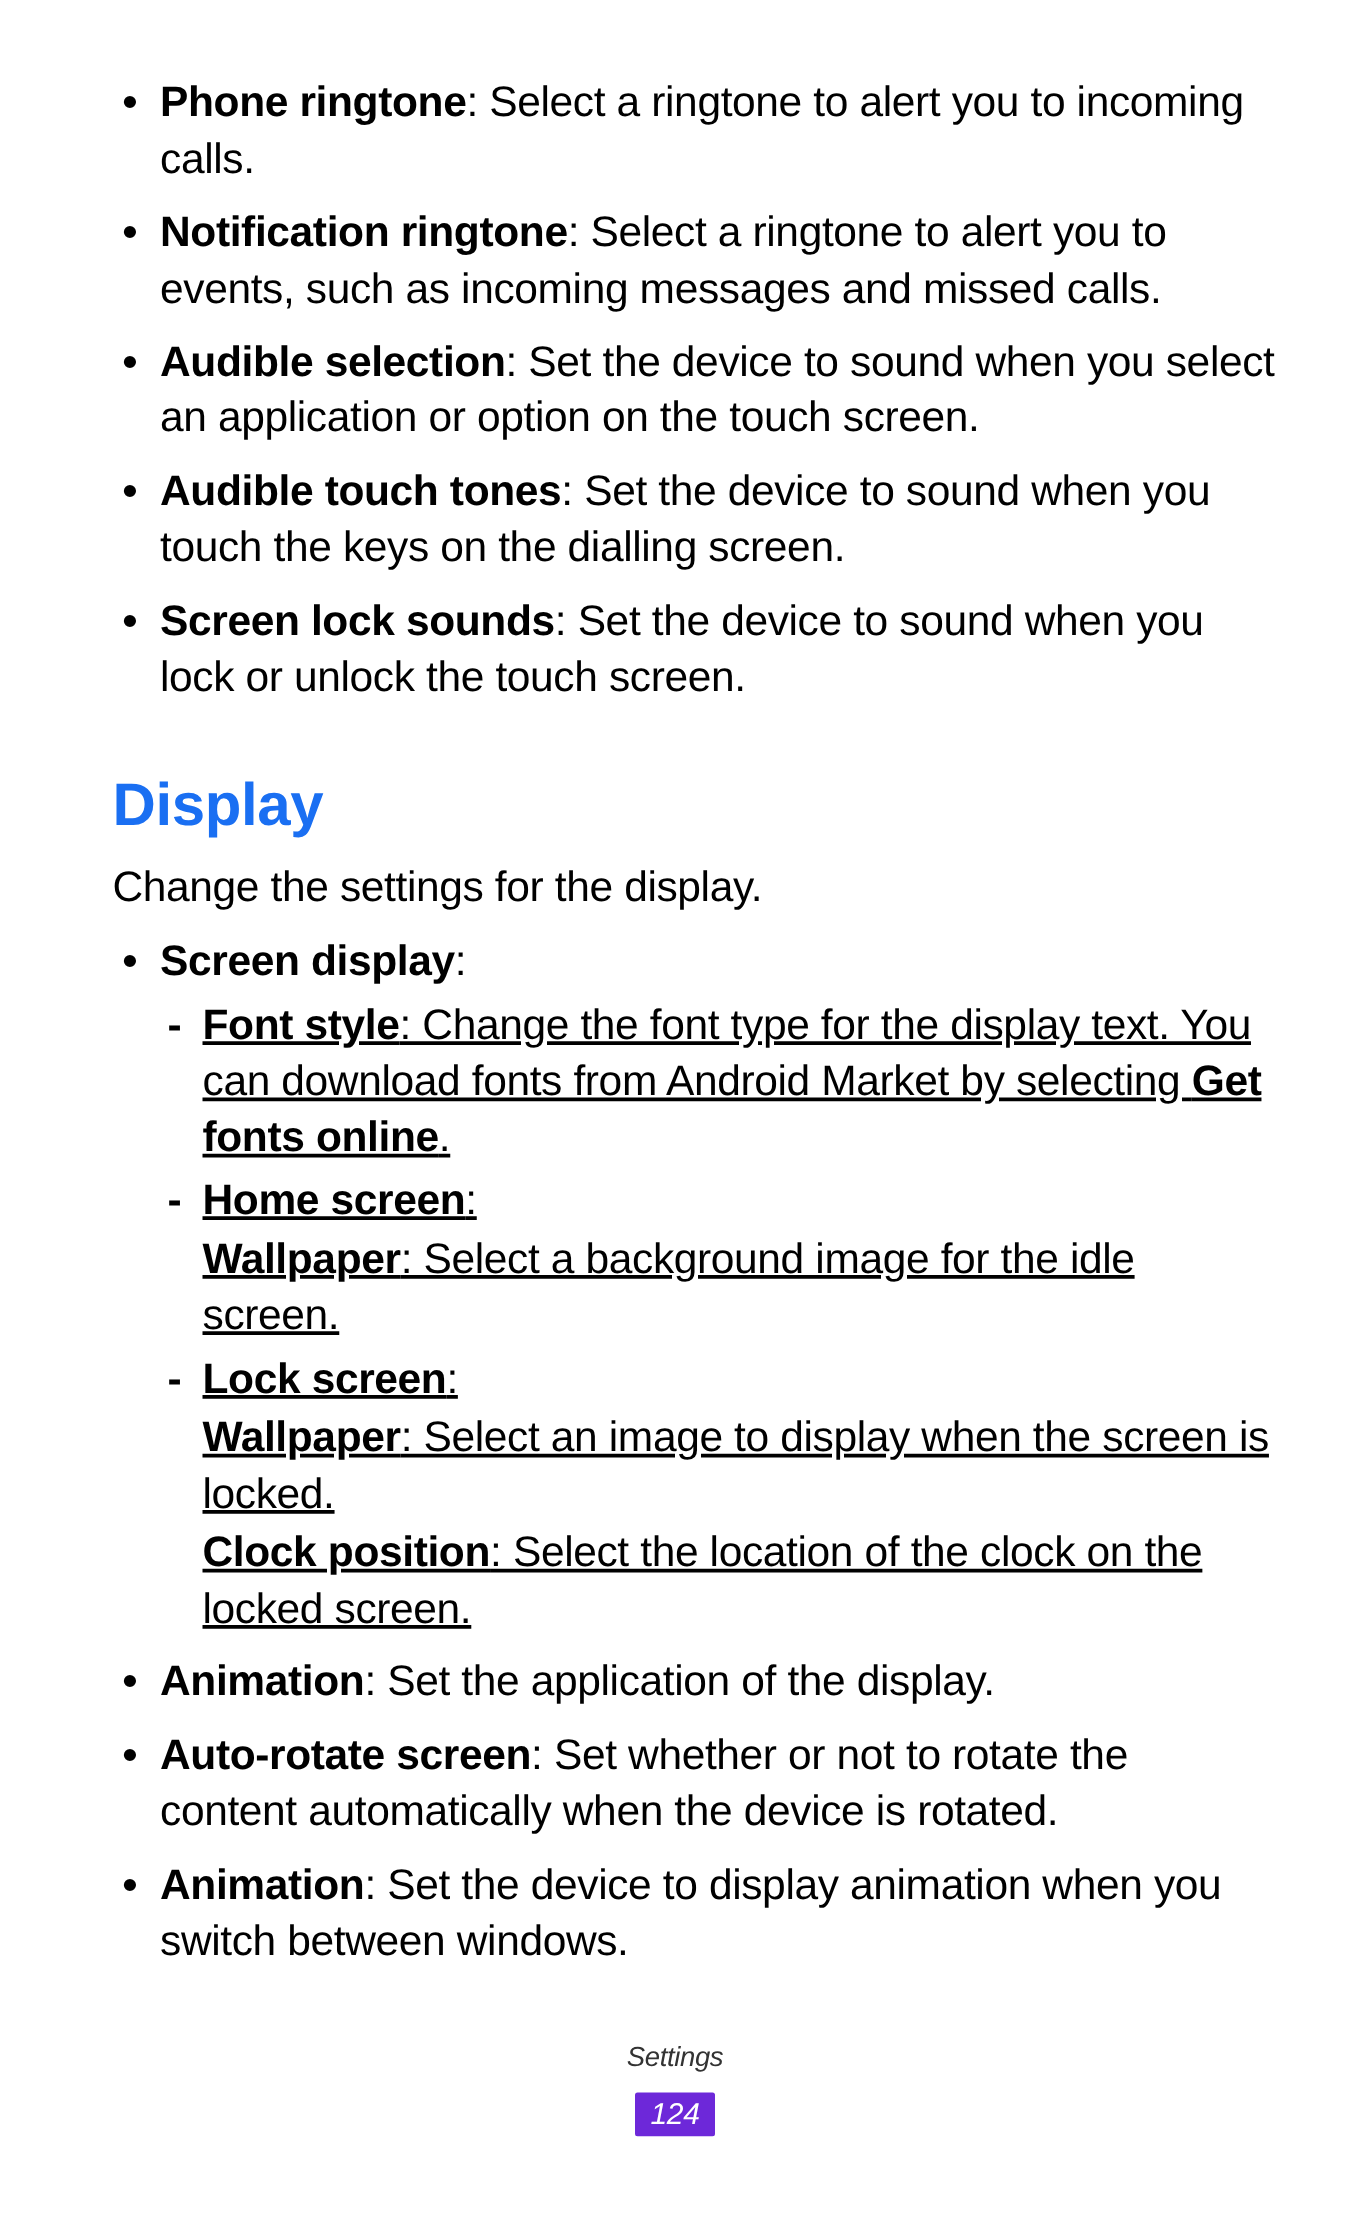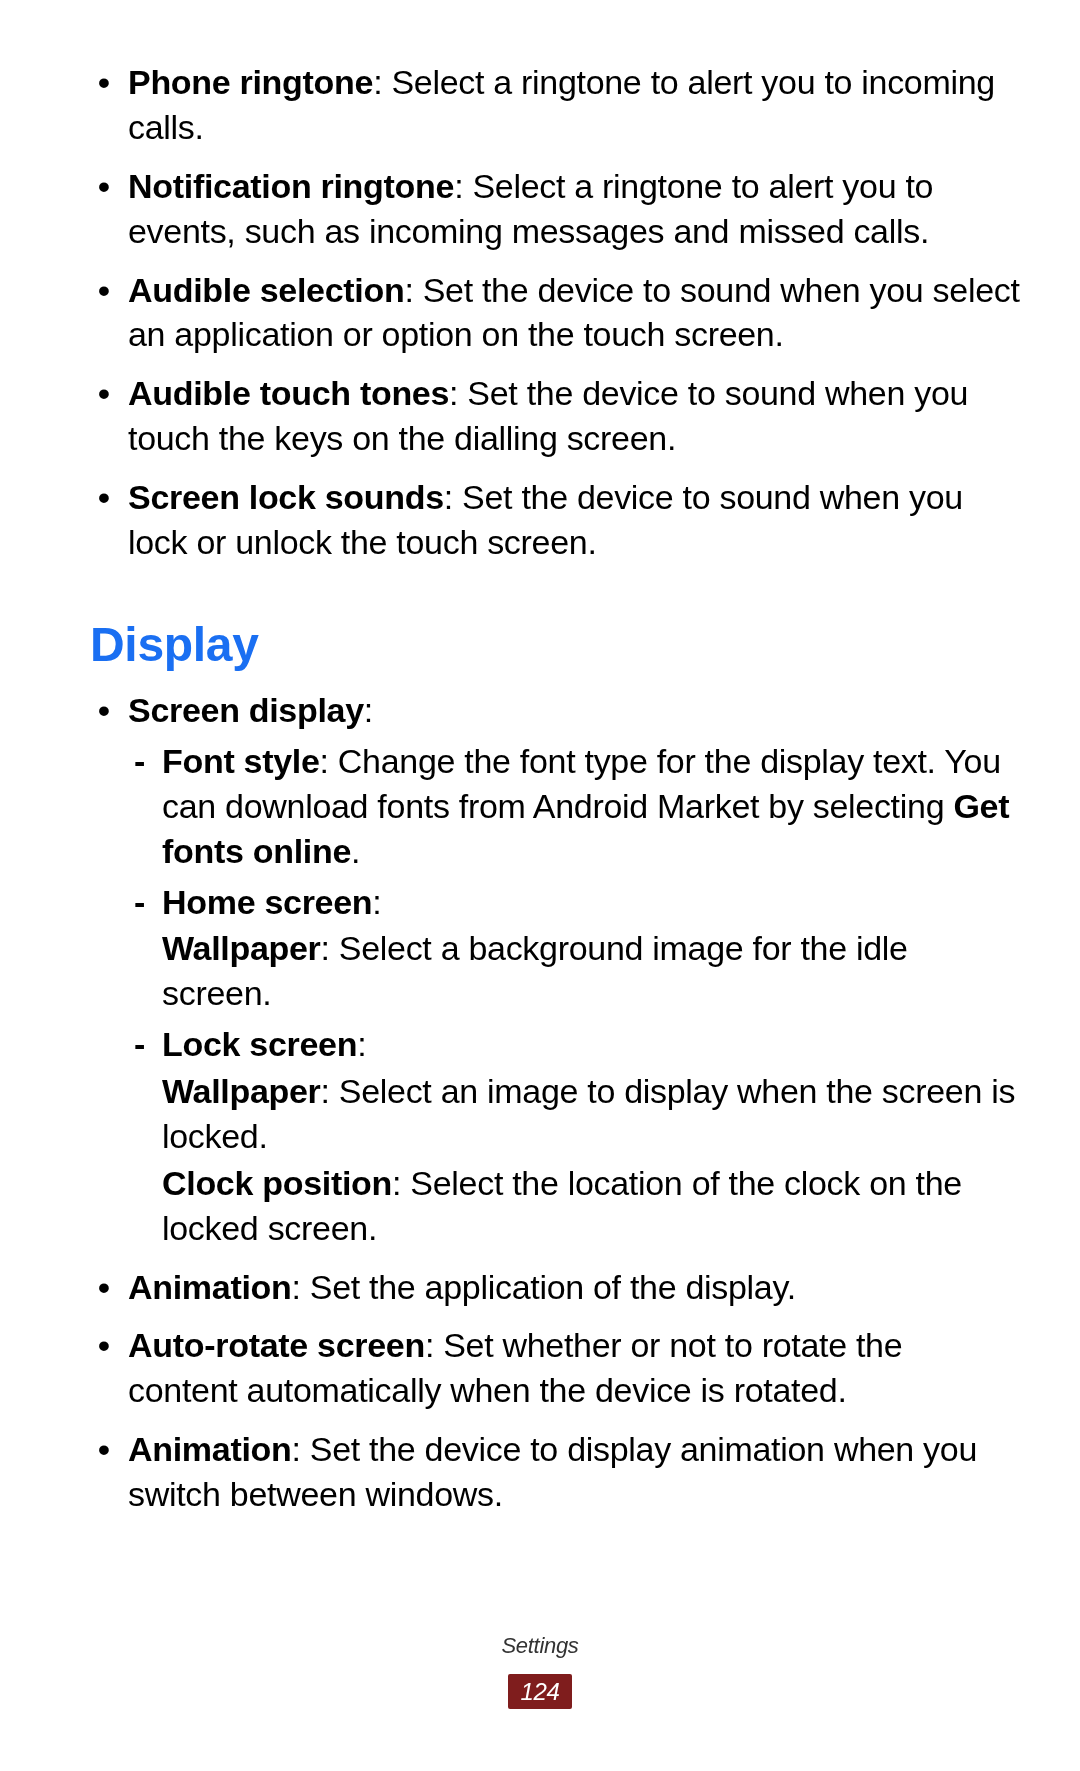--- a/index.html
+++ b/index.html
@@ -34,20 +34,21 @@
     position: absolute;
     left: 8px;
     top: 0;
     font-weight: bold;
     font-size: 34px;
   }
   .dash-list {
     list-style: none;
     padding: 0;
     margin: 6px 0 0 0;
+    text-decoration: underline;
   }
   .dash-list > li {
     position: relative;
     padding-left: 34px;
     margin-bottom: 6px;
   }
   .dash-list > li::before {
     content: "-";
     position: absolute;
     left: 6px;
@@ -74,21 +75,21 @@
   }
   .footer-label {
     font-style: italic;
     font-size: 22px;
     color: #333;
     display: block;
     margin-bottom: 6px;
   }
   .page-badge {
     display: inline-block;
-    background: #7f1d1d;
+    background: #6d28d9;
     color: #fff;
     font-style: italic;
     font-size: 24px;
     padding: 2px 12px;
     border-radius: 2px;
     line-height: 1.3;
   }
 </style>
 </head>
 <body>
@@ -107,20 +108,21 @@
     </li>
     <li>
       <span class="bold">Audible touch tones</span><span>: Set the device to sound when you touch the keys on the dialling screen.</span>
     </li>
     <li>
       <span class="bold">Screen lock sounds</span><span>: Set the device to sound when you lock or unlock the touch screen.</span>
     </li>
   </ul>
 
   <h2 class="section-heading">Display</h2>
+  <p class="intro">Change the settings for the display.</p>
 
   <ul class="bullet-list">
 
     <li>
       <span class="bold">Screen display</span><span>:</span>
 
       <ul class="dash-list">
         <li>
           <span class="bold">Font style</span><span>: Change the font type for the display text. You can download fonts from Android Market by selecting </span><span class="bold">Get fonts online</span><span>.</span>
         </li>

